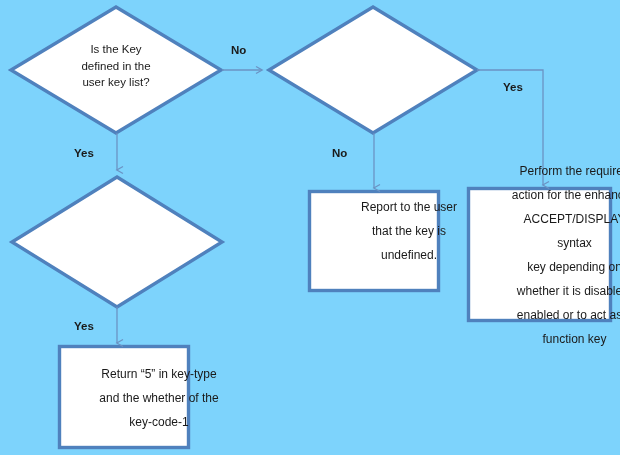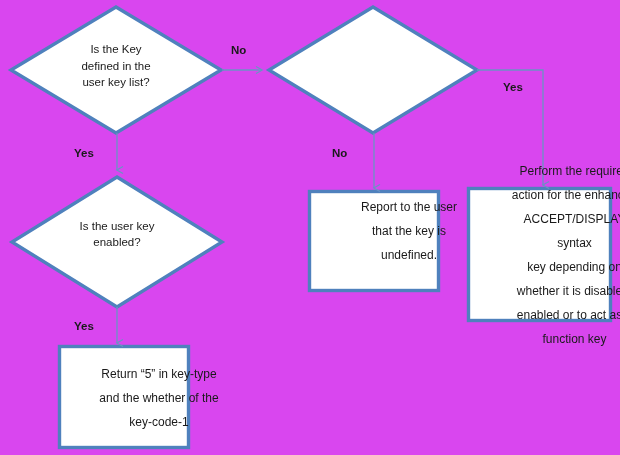--- a/index.html
+++ b/index.html
@@ -4,21 +4,21 @@
 <style>
   html, body {
     margin: 0;
     padding: 0;
     background: #ffffff;
   }
   #canvas {
     position: relative;
     width: 620px;
     height: 455px;
-    background: #d946ef;
+    background: #7dd3fc;
     overflow: hidden;
     font-family: "Liberation Sans", sans-serif;
   }
   svg.layer {
     position: absolute;
     left: 0;
     top: 0;
     width: 620px;
     height: 455px;
     pointer-events: none;
@@ -82,22 +82,20 @@
 
     <path d="M374,133 L374,188" fill="none" stroke="#6B93C4" stroke-width="1.3" marker-end="url(#arrowDown)"></path>
 
     <path d="M477,70 L543,70 L543,185" fill="none" stroke="#6B93C4" stroke-width="1.3" stroke-linejoin="miter" marker-end="url(#arrowDown)"></path>
   </svg>
 
   <div class="node-text" style="left:40px; top:34px; width:152px; height:64px;">Is the Key
 defined in the
 user key list?</div>
 
-  <div class="node-text" style="left:41px; top:210px; width:152px; height:48px;">Is the user key
-enabled?</div>
 
 
   <div class="node-text box-text" style="left:61px; top:355px; width:126px; height:62px;">
     <div>
       <span>Return “5” in </span><span class="ital">key-type</span><span> and the whether of the </span><span class="ital">key-code-1</span>
     </div>
   </div>
 
   <div class="node-text box-text" style="left:311px; top:200px; width:126px; height:62px;">Report to the user
 that the key is

